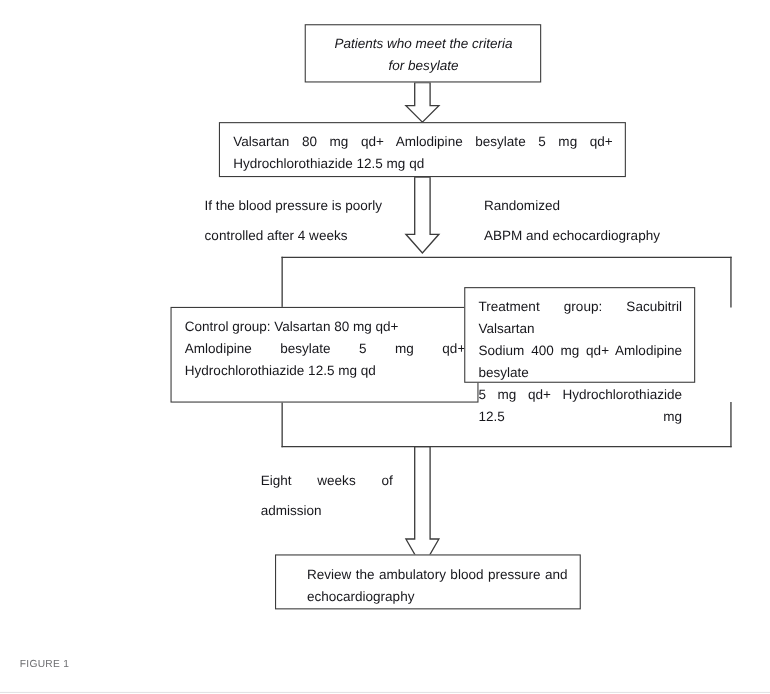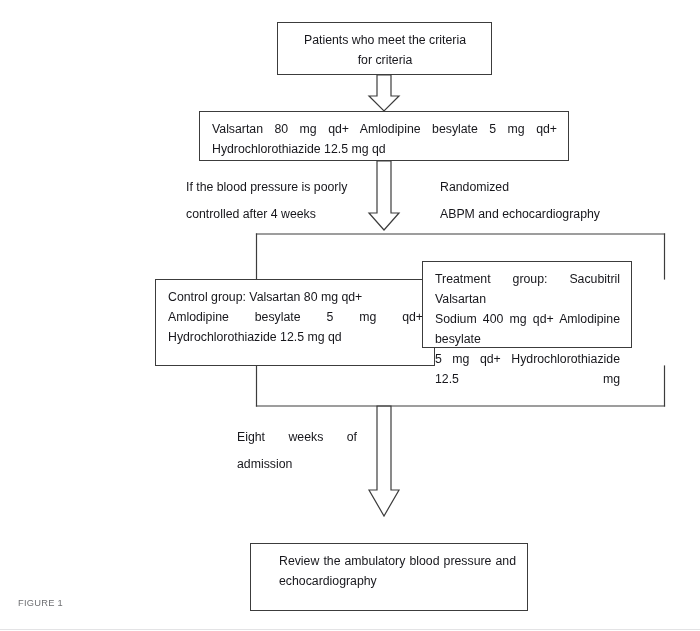--- a/index.html
+++ b/index.html
@@ -54,27 +54,28 @@
   }
   .node .ln.just {
     text-align-last: justify;
   }
   .node.center {
     text-align: center;
   }
   .node.center .ln {
     text-align: center;
     text-align-last: center;
+    font-style: italic;
   }
   
   #node-admission  { left: 277px; top: 22px;  width: 215px; height: 53px; }
   #node-baseline   { left: 199px; top: 111px; width: 370px; height: 50px; }
   #node-control    { left: 155px; top: 279px; width: 280px; height: 87px; }
   #node-treatment  { left: 422px; top: 261px; width: 210px; height: 87px; }
-  #node-review     { left: 250px; top: 543px; width: 278px; height: 68px; padding-left: 28px; }
+  #node-review     { left: 250px; top: 504px; width: 278px; height: 50px; padding-left: 28px; }
 
   
   .annot {
     position: absolute;
     font-size: 12.3px;
     line-height: 27px;
     color: #17171c;
     white-space: nowrap;
   }
   .annot .ln { display: block; }
@@ -137,21 +138,21 @@
         <path d="M 664.5 234 L 664.5 279"></path>
 
         <path d="M 256.5 366 L 256.5 406"></path>
         <path d="M 664.5 366 L 664.5 406"></path>
         <path d="M 256.5 406 L 664.5 406"></path>
       </g>
     </svg>
 
     <div class="node center" id="node-admission">
       <span class="ln">Patients who meet the criteria</span>
-      <span class="ln">for criteria</span>
+      <span class="ln">for besylate</span>
     </div>
 
     <div class="node" id="node-baseline">
       <span class="ln just">Valsartan 80 mg qd+ Amlodipine besylate 5 mg qd+</span>
       <span class="ln">Hydrochlorothiazide 12.5 mg qd</span>
     </div>
 
     <div class="node" id="node-control">
       <span class="ln">Control group: Valsartan 80 mg qd+</span>
       <span class="ln just">Amlodipine besylate 5 mg qd+</span>

